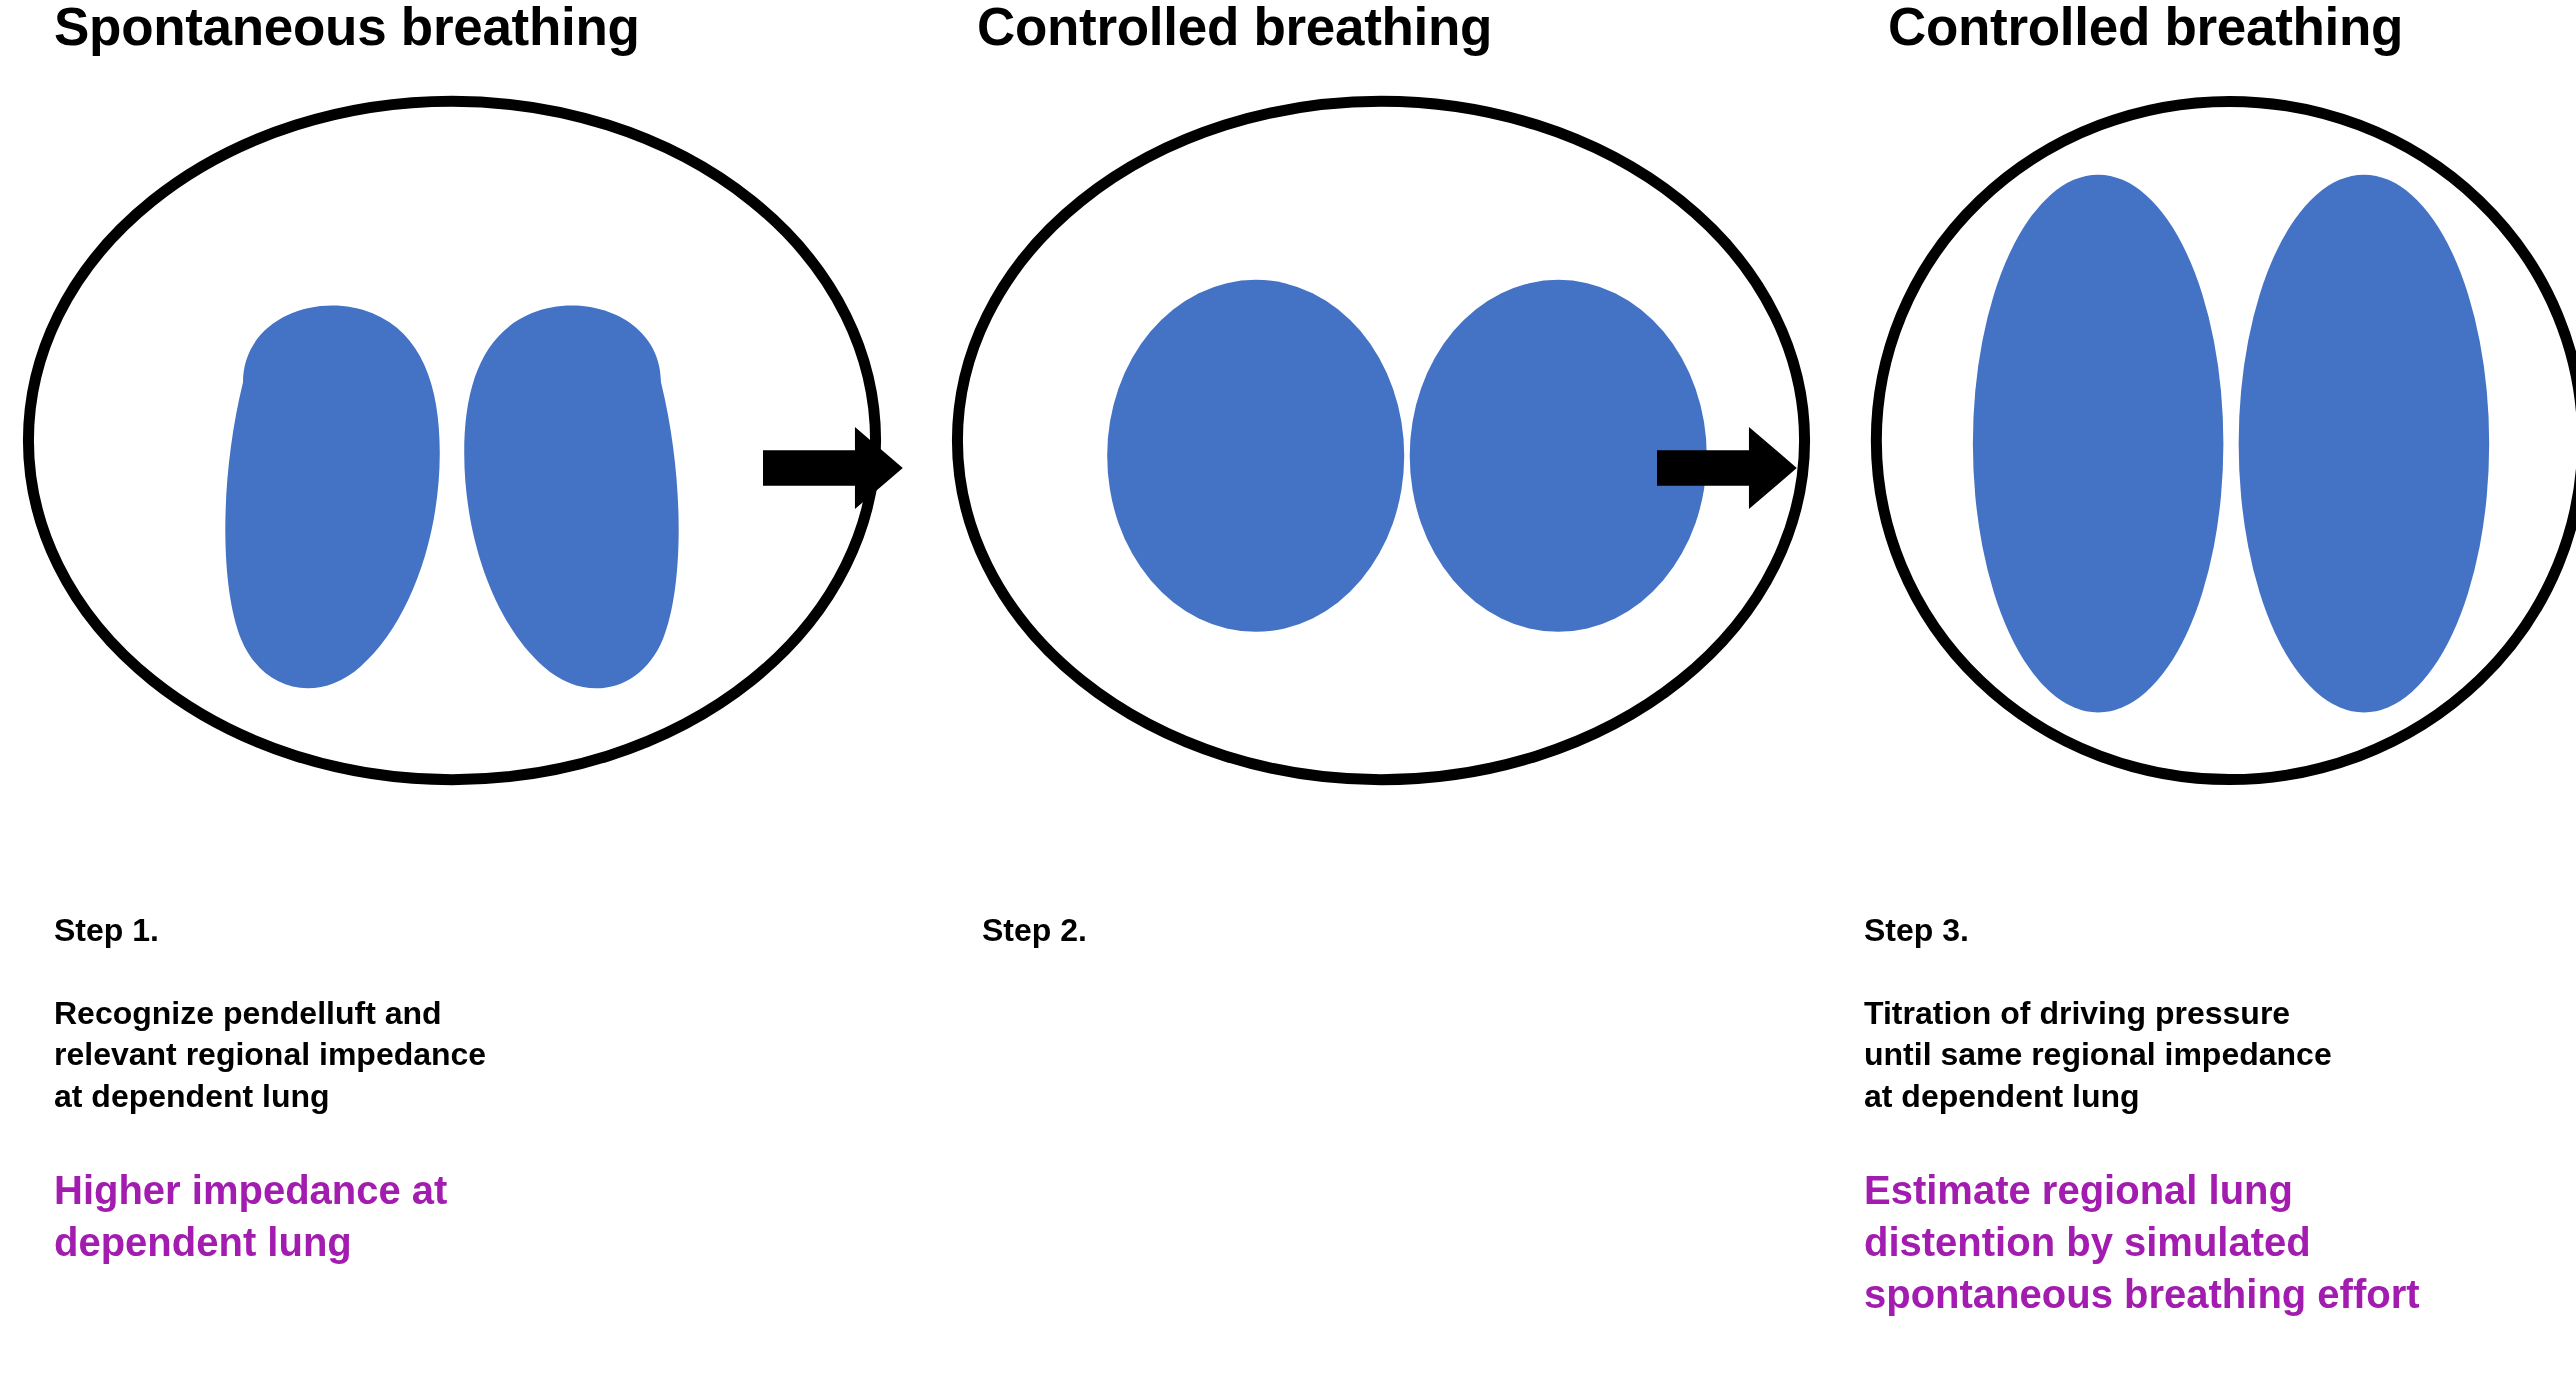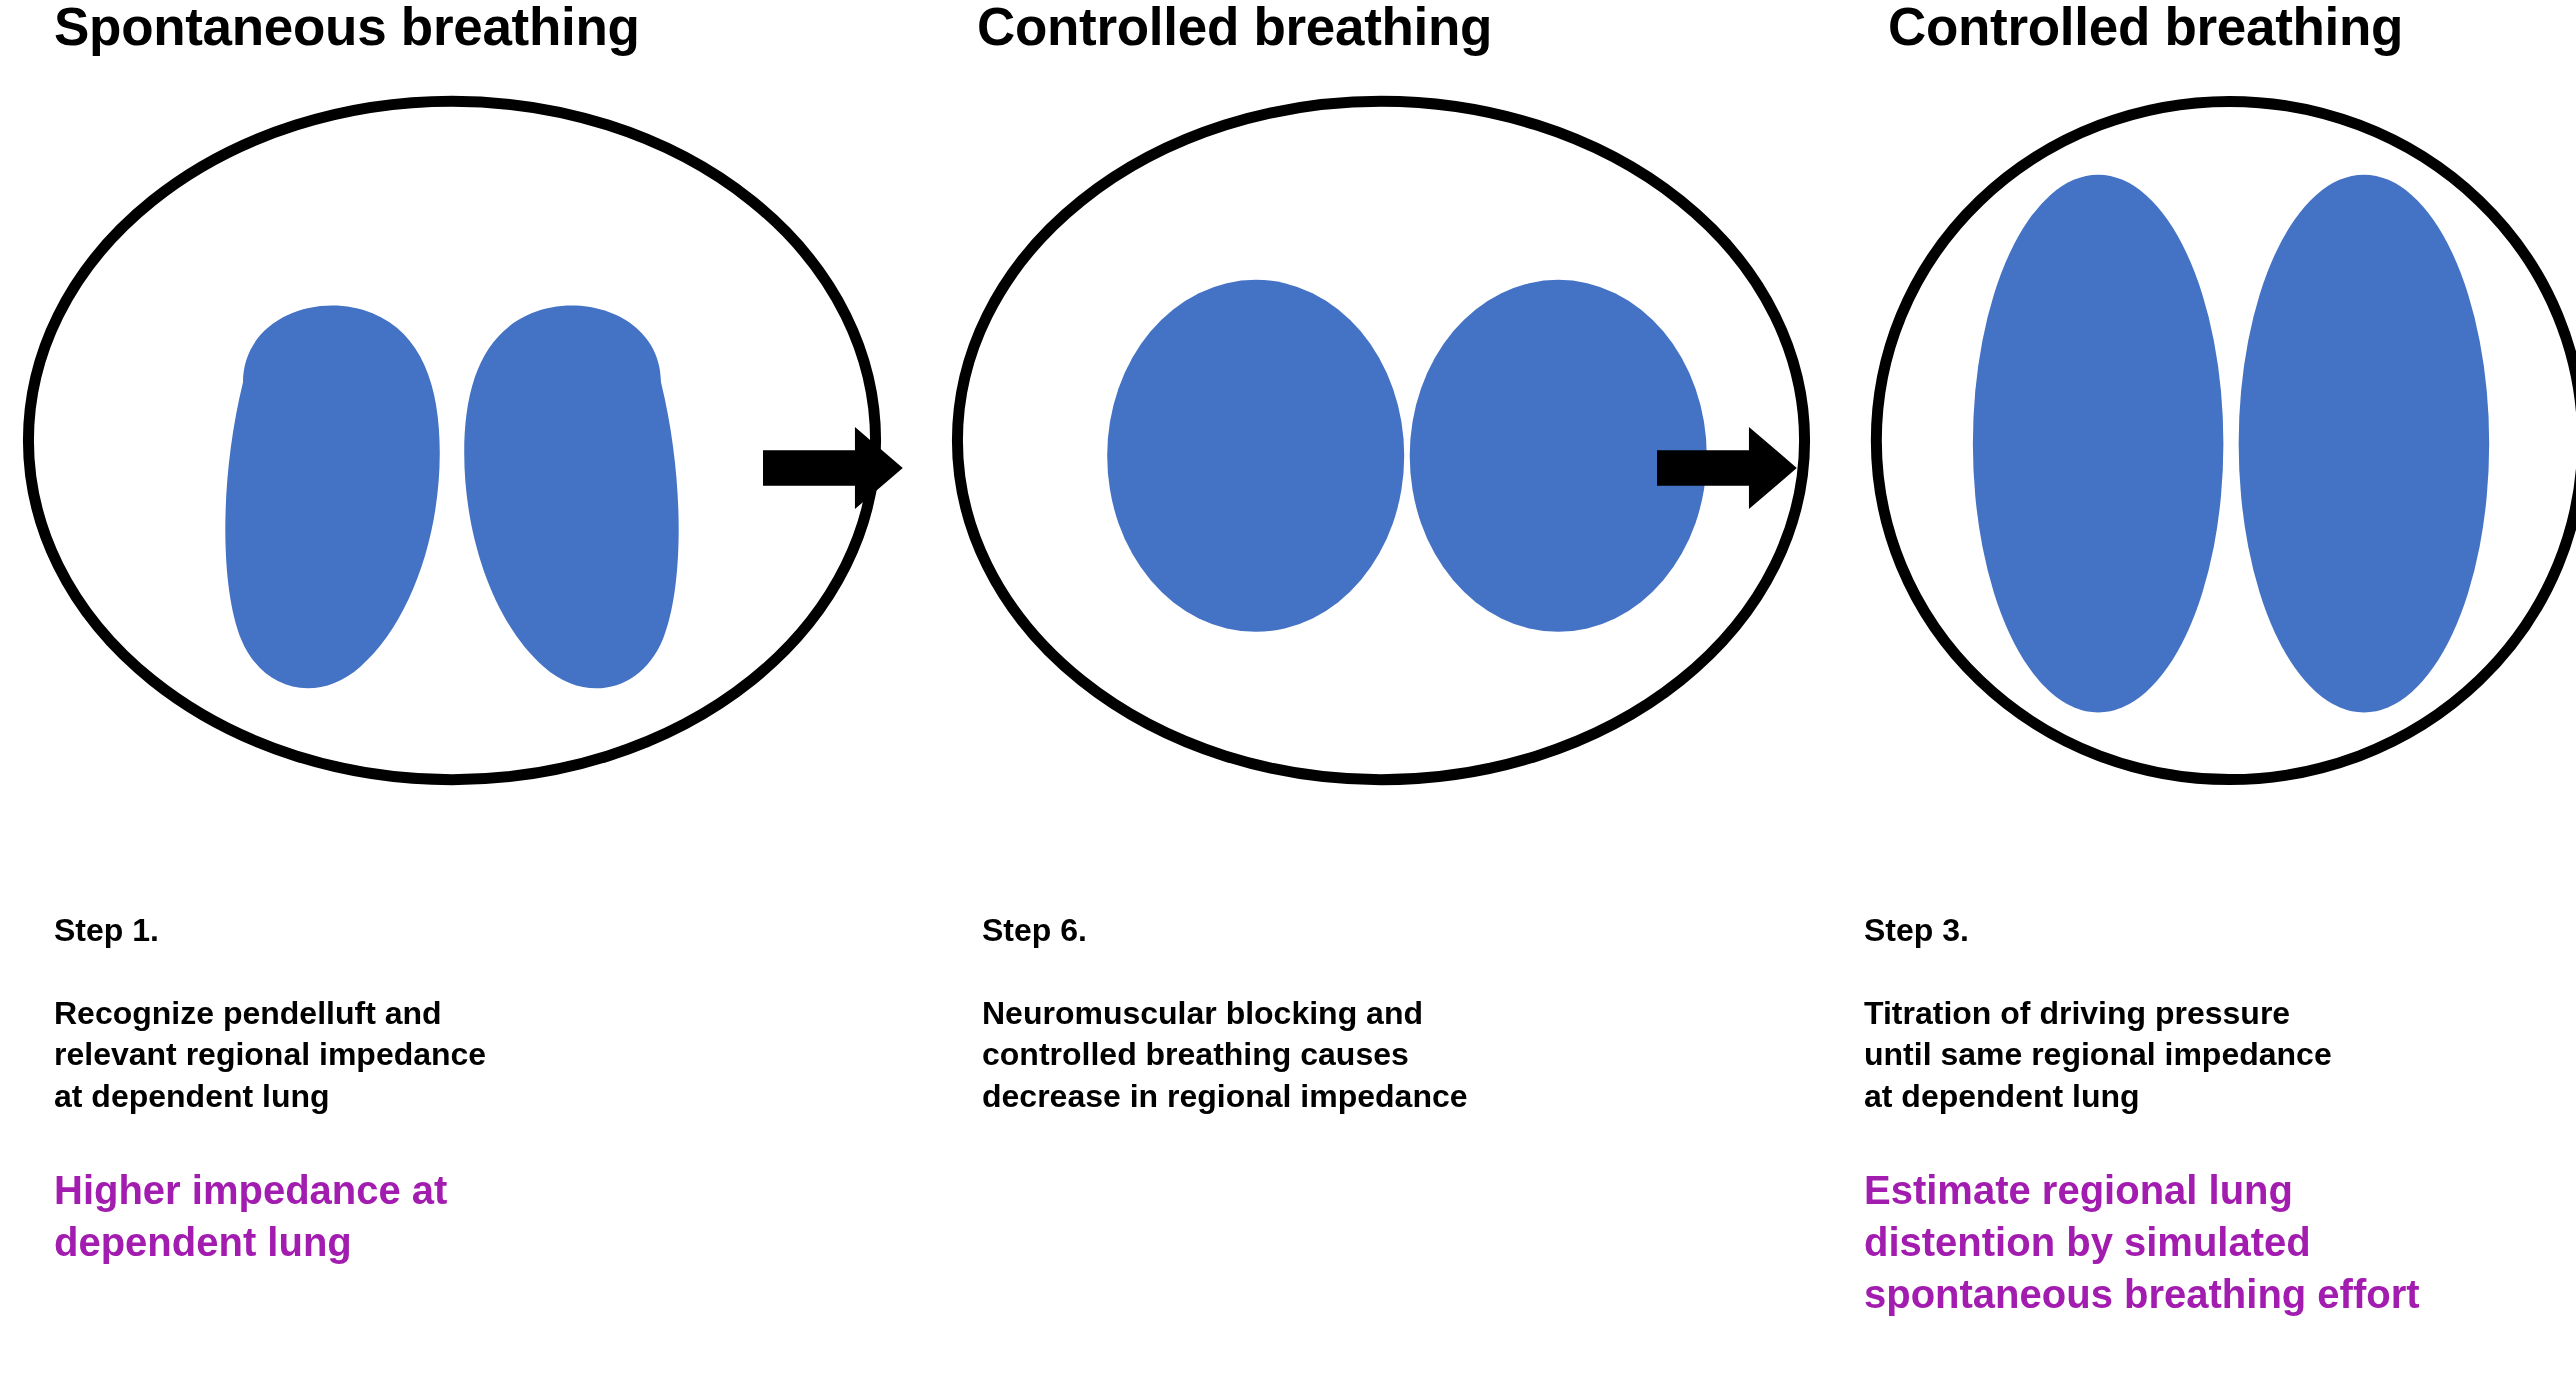--- a/index.html
+++ b/index.html
@@ -169,24 +169,21 @@
     <div>Step 1.</div>
     <div>Recognize pendelluft and
 relevant regional impedance
 at dependent lung</div>
   </div>
 
   <div class="note-block abs note-1">Higher impedance at
 dependent lung</div>
 
   <div class="step-block abs" style="left:982px; top:868px; width:855px;">
-    <div>Step 6.</div>
-    <div>Neuromuscular blocking and
-controlled breathing causes
-decrease in regional impedance</div>
+    <div>Step 2.</div>
   </div>
 
   <div class="step-block abs" style="left:1864px; top:868px; width:727px;">
     <div>Step 3.</div>
     <div>Titration of driving pressure
 until same regional impedance
 at dependent lung</div>
   </div>
 
   <div class="note-block abs note-3">Estimate regional lung

